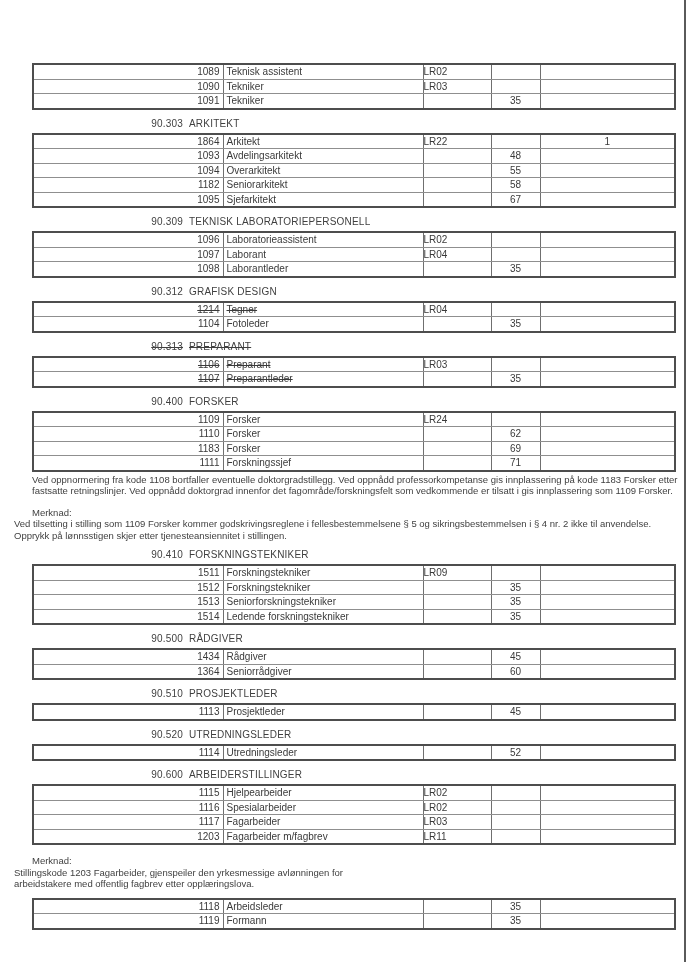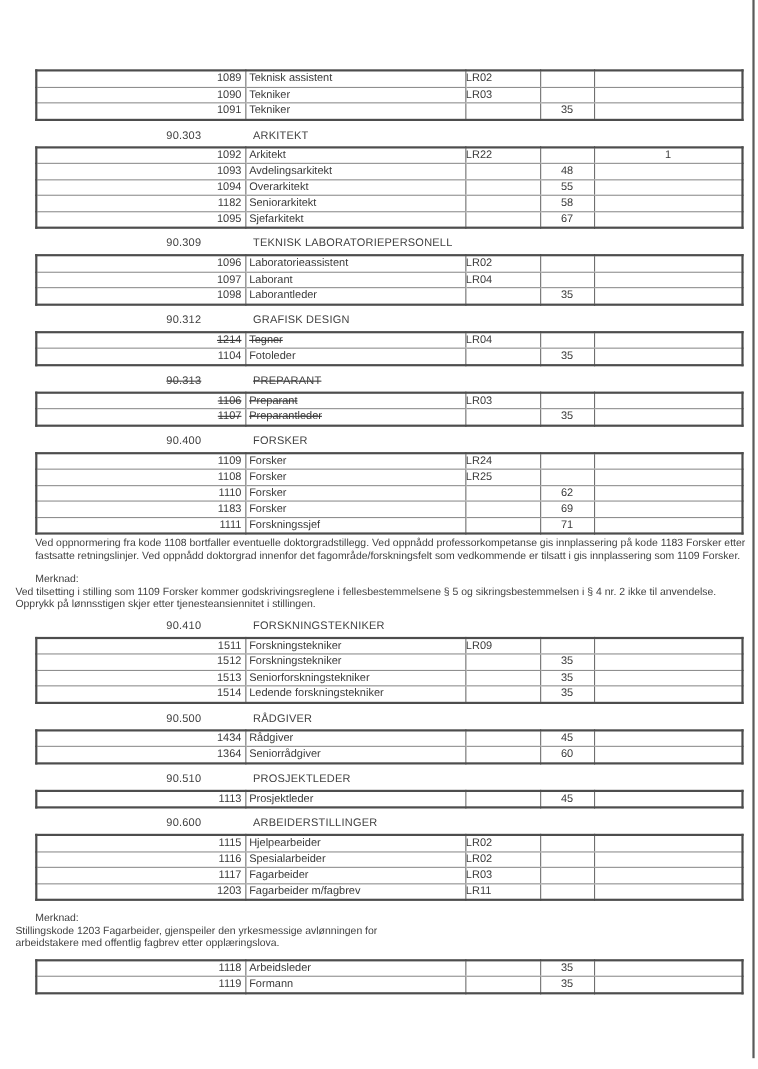--- a/index.html
+++ b/index.html
@@ -18,21 +18,20 @@
   #sections{padding-top:63px;}
   .section{margin-top:8px;}
   .section:first-child{margin-top:0;}
   .sec-header{
     height:12px;line-height:12px;
     font-size:10px;
     margin:0 0 3px 0;
     display:flex;
     color:#3f3f3f;
     letter-spacing:.2px;
-    gap:41px;
   }
   .sec-num{
     width:183px;
     text-align:right;
     flex:0 0 auto;
   }
   .sec-name{margin-left:6px;}
   .sec-header.struck .sec-num,
   .sec-header.struck .sec-name{text-decoration:line-through;}
   table.sblock{
@@ -129,21 +128,21 @@
     <table class="sblock">
       <colgroup>
         <col style="width:190px">
           <col style="width:200px">
           <col style="width:68px">
           <col style="width:49px">
           <col style="width:135px">
       </colgroup>
       <tbody>
           <tr>
-            <td class="code">1092</td>
+            <td class="code">1864</td>
             <td class="title">Arkitekt</td>
             <td class="lr">LR22</td>
             <td class="st"></td>
             <td class="extra">1</td>
           </tr>
           <tr>
             <td class="code">1093</td>
             <td class="title">Avdelingsarkitekt</td>
             <td class="lr"></td>
             <td class="st">48</td>
@@ -292,27 +291,20 @@
           <col style="width:200px">
           <col style="width:68px">
           <col style="width:49px">
           <col style="width:135px">
       </colgroup>
       <tbody>
           <tr>
             <td class="code">1109</td>
             <td class="title">Forsker</td>
             <td class="lr">LR24</td>
-            <td class="st"></td>
-            <td class="extra"></td>
-          </tr>
-          <tr>
-            <td class="code">1108</td>
-            <td class="title">Forsker</td>
-            <td class="lr">LR25</td>
             <td class="st"></td>
             <td class="extra"></td>
           </tr>
           <tr>
             <td class="code">1110</td>
             <td class="title">Forsker</td>
             <td class="lr"></td>
             <td class="st">62</td>
             <td class="extra"></td>
           </tr>
@@ -438,20 +430,45 @@
             <td class="title">Prosjektleder</td>
             <td class="lr"></td>
             <td class="st">45</td>
             <td class="extra"></td>
           </tr>
         </tbody>
     </table>
 
   </div>
 
+  <div class="section">
+    <div class="sec-header">
+      <span class="sec-num">90.520</span>
+      <span class="sec-name">UTREDNINGSLEDER</span>
+    </div>
+    <table class="sblock">
+      <colgroup>
+        <col style="width:190px">
+          <col style="width:200px">
+          <col style="width:68px">
+          <col style="width:49px">
+          <col style="width:135px">
+      </colgroup>
+      <tbody>
+          <tr>
+            <td class="code">1114</td>
+            <td class="title">Utredningsleder</td>
+            <td class="lr"></td>
+            <td class="st">52</td>
+            <td class="extra"></td>
+          </tr>
+        </tbody>
+    </table>
+
+  </div>
 
   <div class="section">
     <div class="sec-header">
       <span class="sec-num">90.600</span>
       <span class="sec-name">ARBEIDERSTILLINGER</span>
     </div>
     <table class="sblock">
       <colgroup>
         <col style="width:190px">
           <col style="width:200px">

